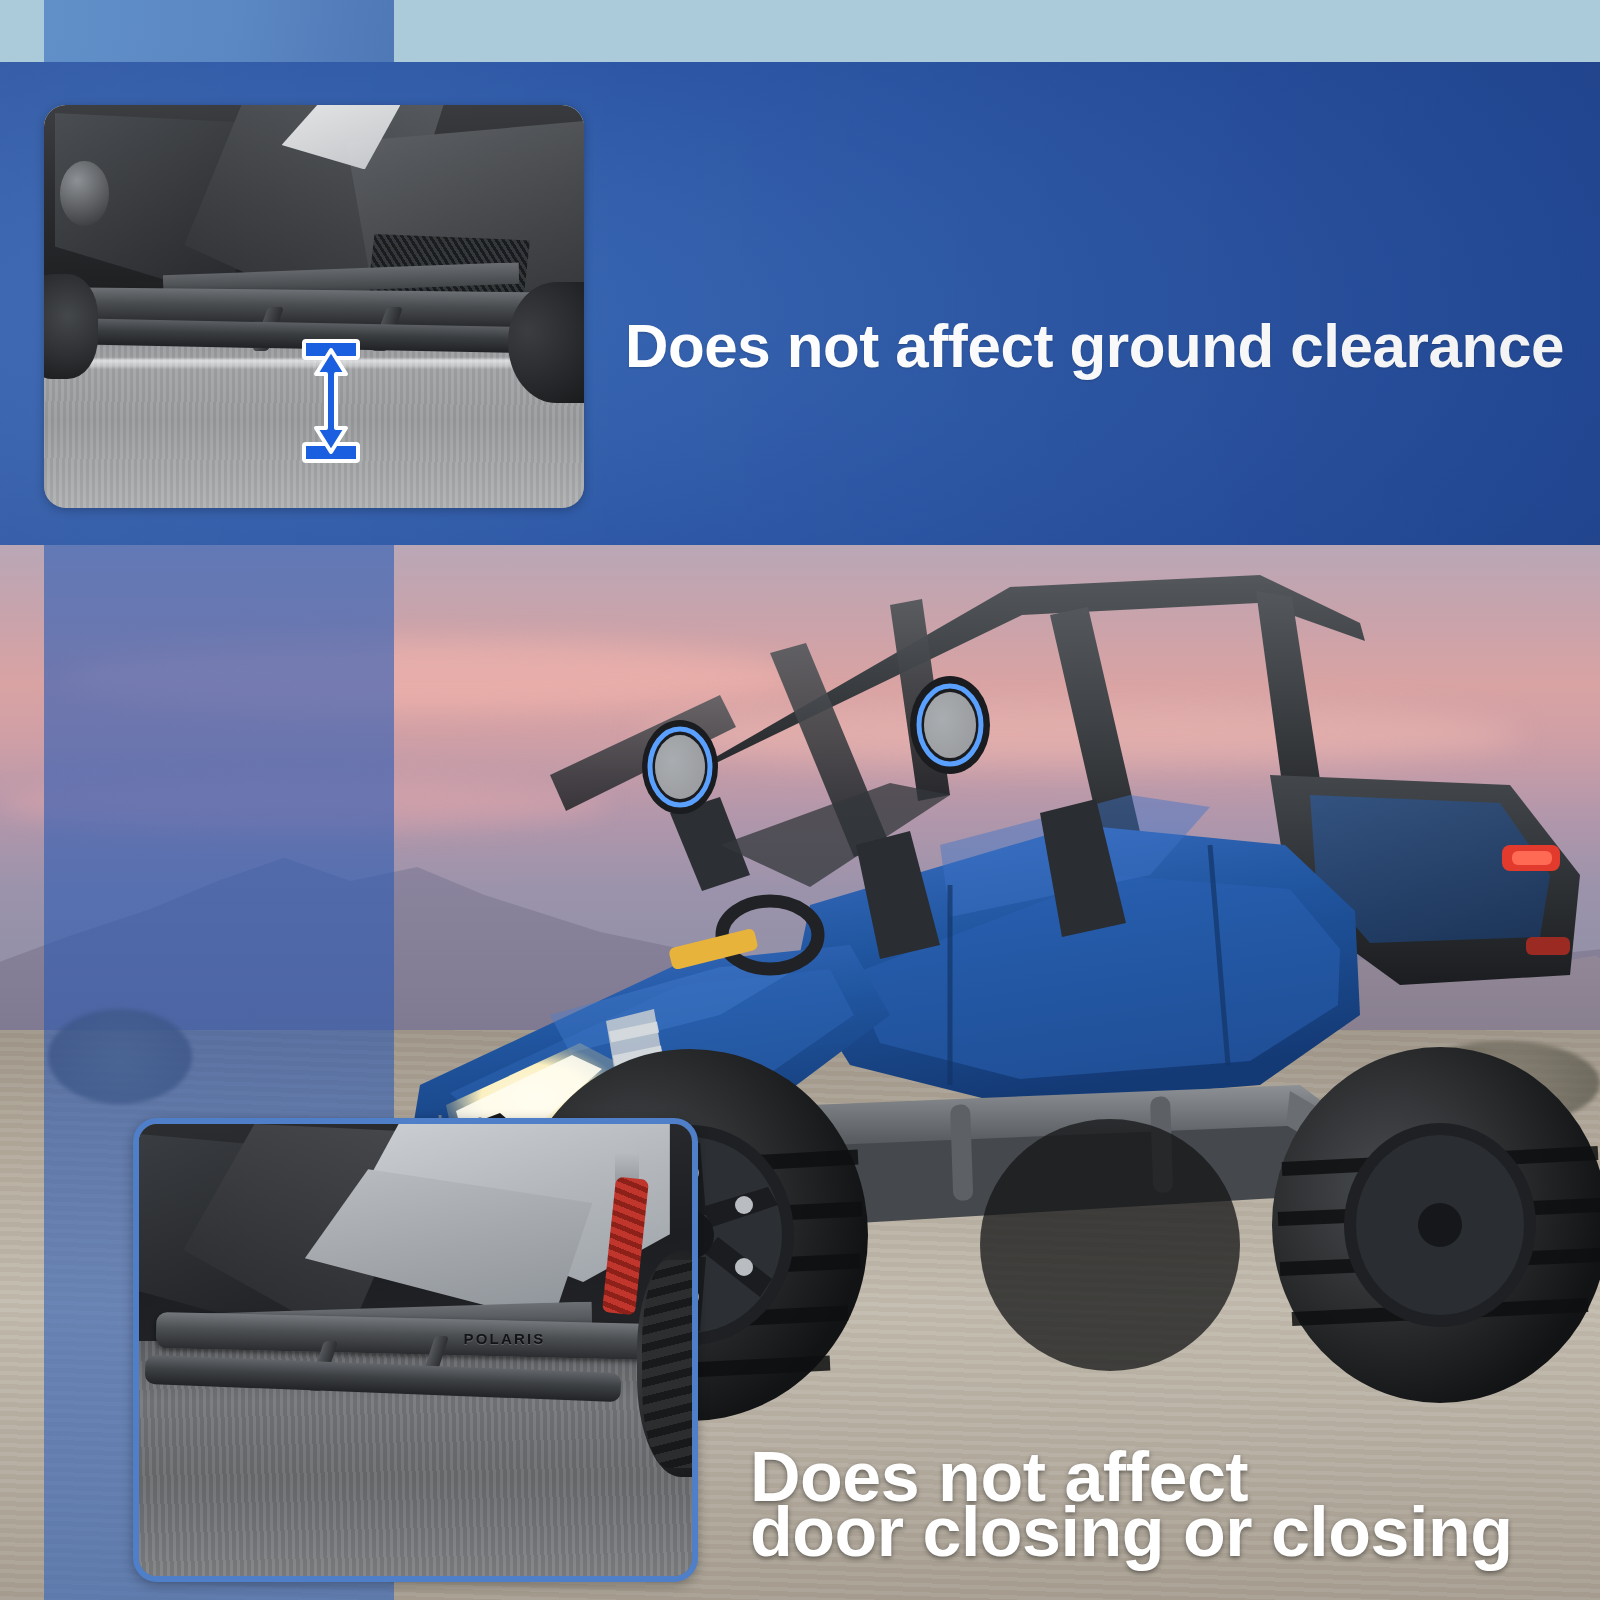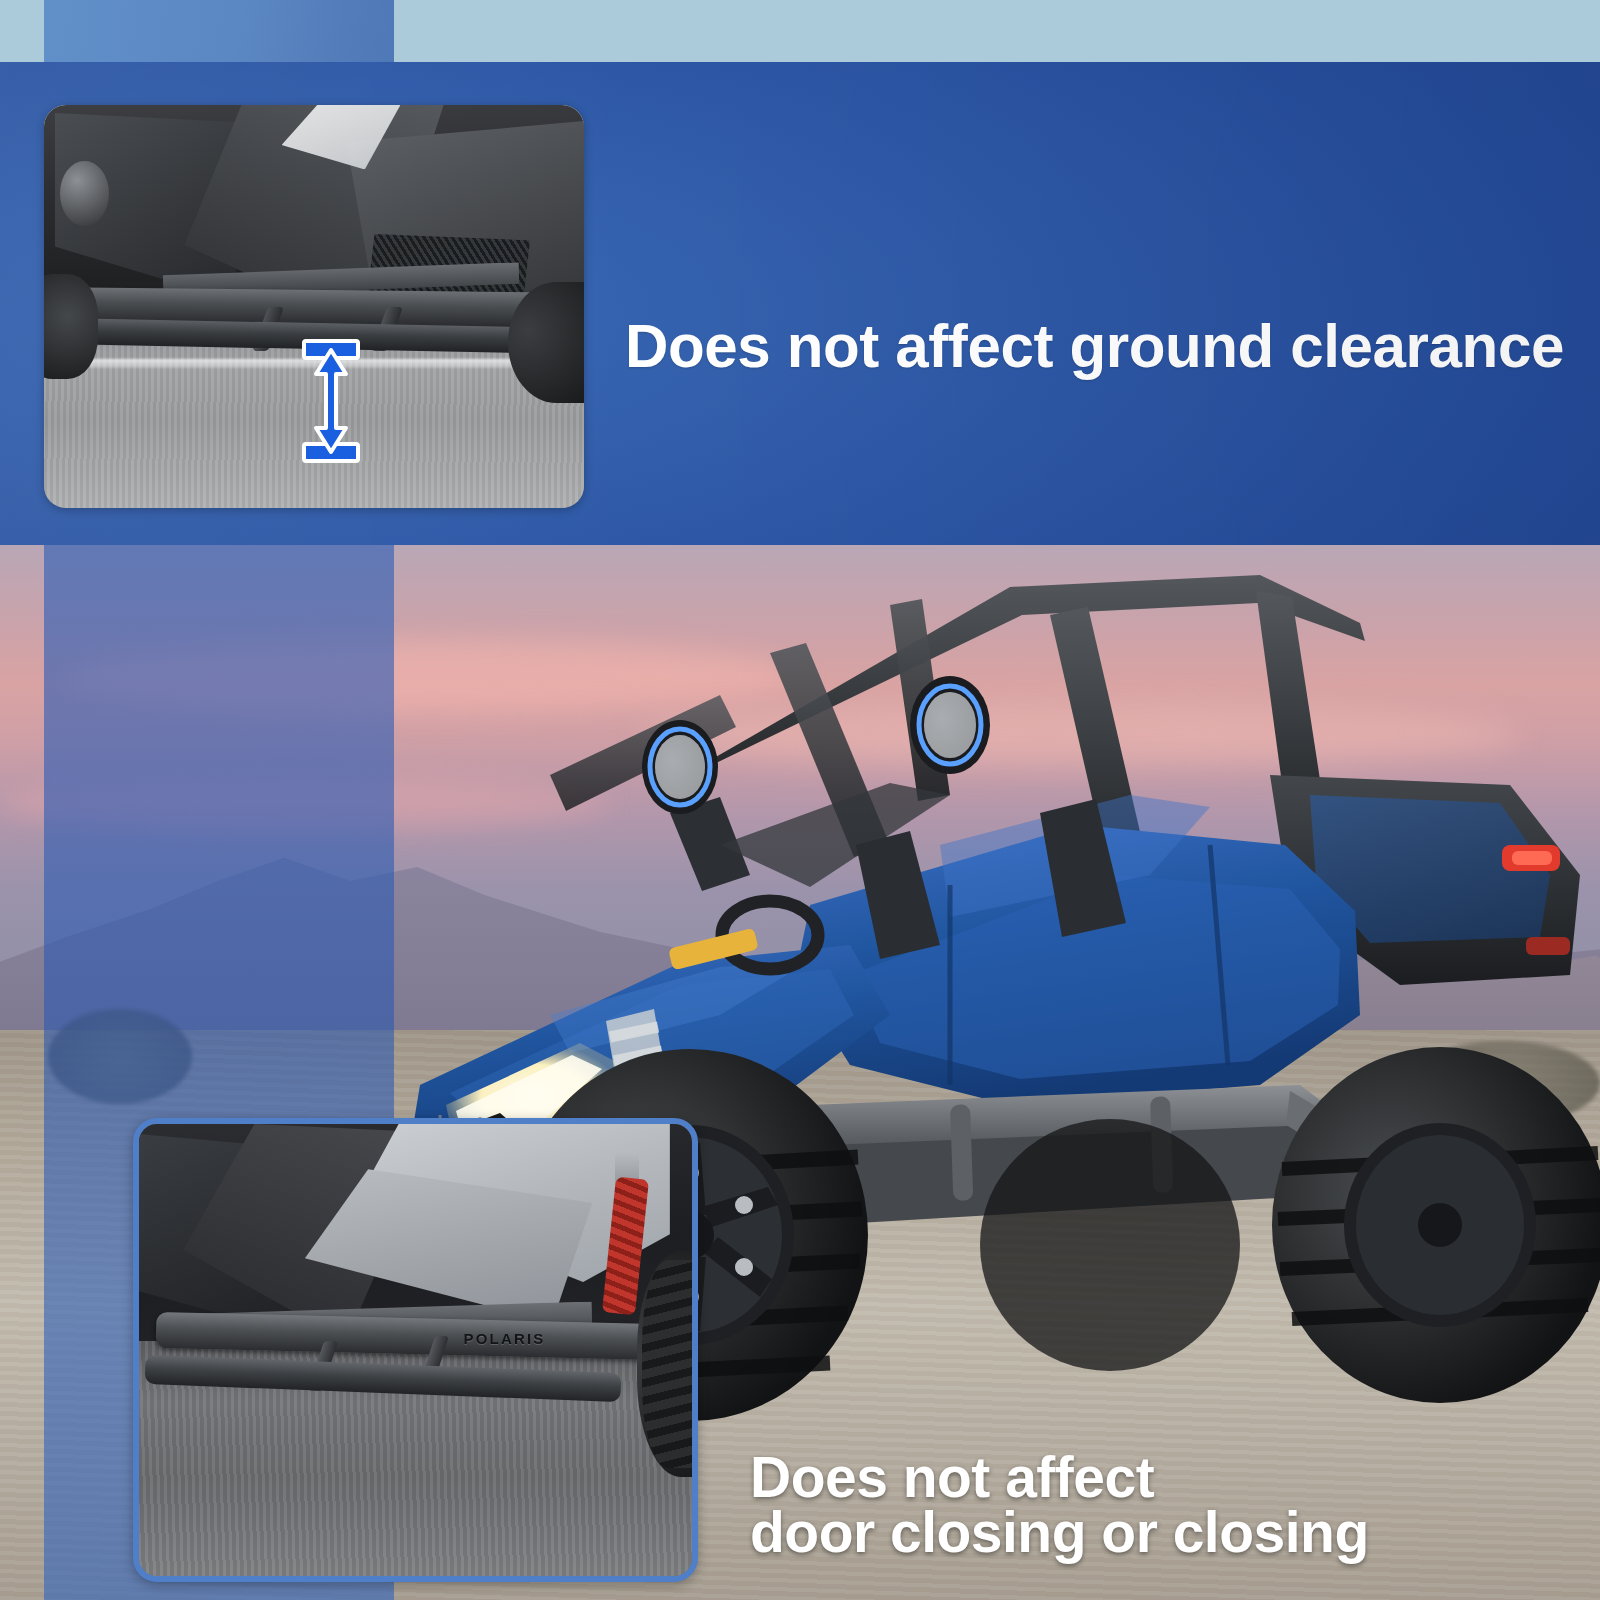--- a/index.html
+++ b/index.html
@@ -181,21 +181,21 @@
   .ib-shockbody{position:absolute;left:86%;top:6%;width:4.5%;height:16%;border-radius:5px;
     background:linear-gradient(180deg,#b9bcc0,#6b6e72);}
   .ib-tire{position:absolute;left:90%;top:28%;width:18%;height:50%;border-radius:44% 10% 10% 44%;
     background:radial-gradient(circle at 20% 45%,#3d3f42,#141516);}
   .ib-tread{position:absolute;left:91%;top:30%;width:12%;height:46%;
     background:repeating-linear-gradient(-14deg,#2b2d2f 0 9px,#16181a 9px 17px);
     border-radius:40% 8% 8% 40%;opacity:.95;}
 
   
   .caption{position:absolute;left:750px;top:1450px;color:#ffffff;
-    font-size:57px;line-height:55px;font-weight:bold;letter-spacing:-0.5px;
+    font-size:70px;line-height:55px;font-weight:bold;letter-spacing:-0.5px;
     text-shadow:0 2px 5px rgba(0,0,0,.45);}
   .caption div{white-space:nowrap;}
 </style>
 </head>
 <body>
 
 <div id="stage">
 
   <div class="topstrip">
     <div class="slate"></div>

